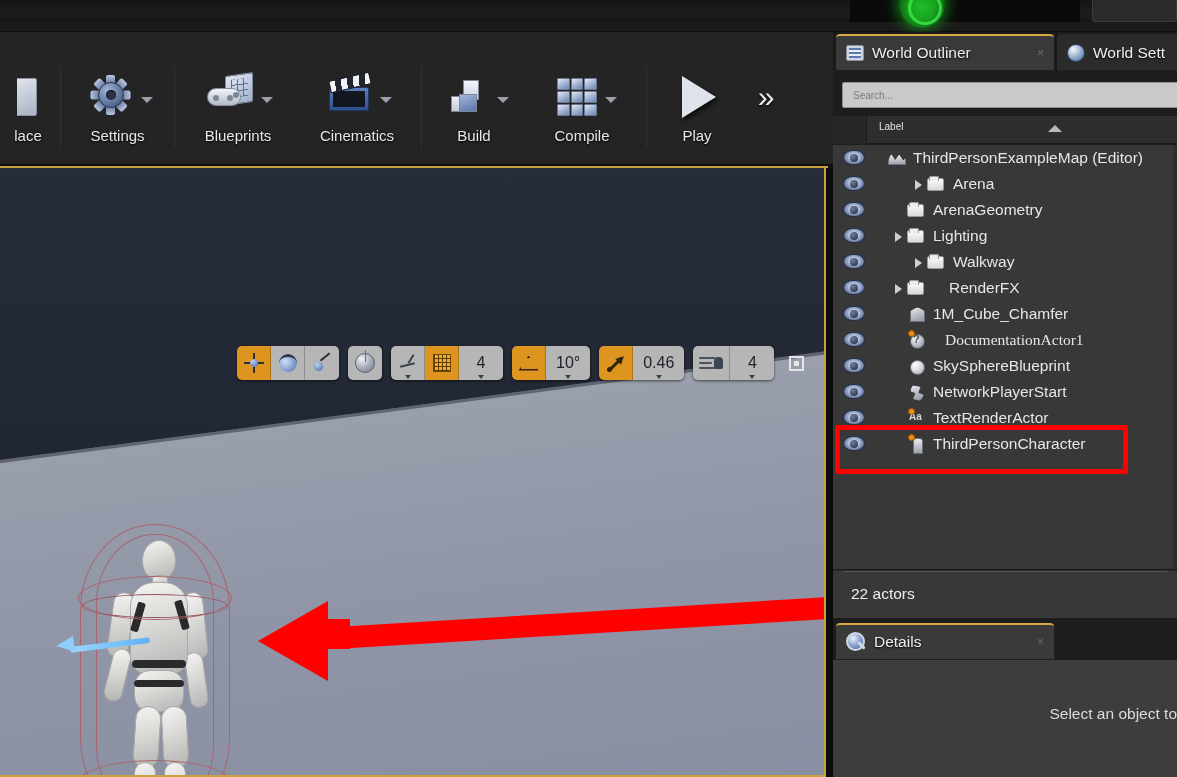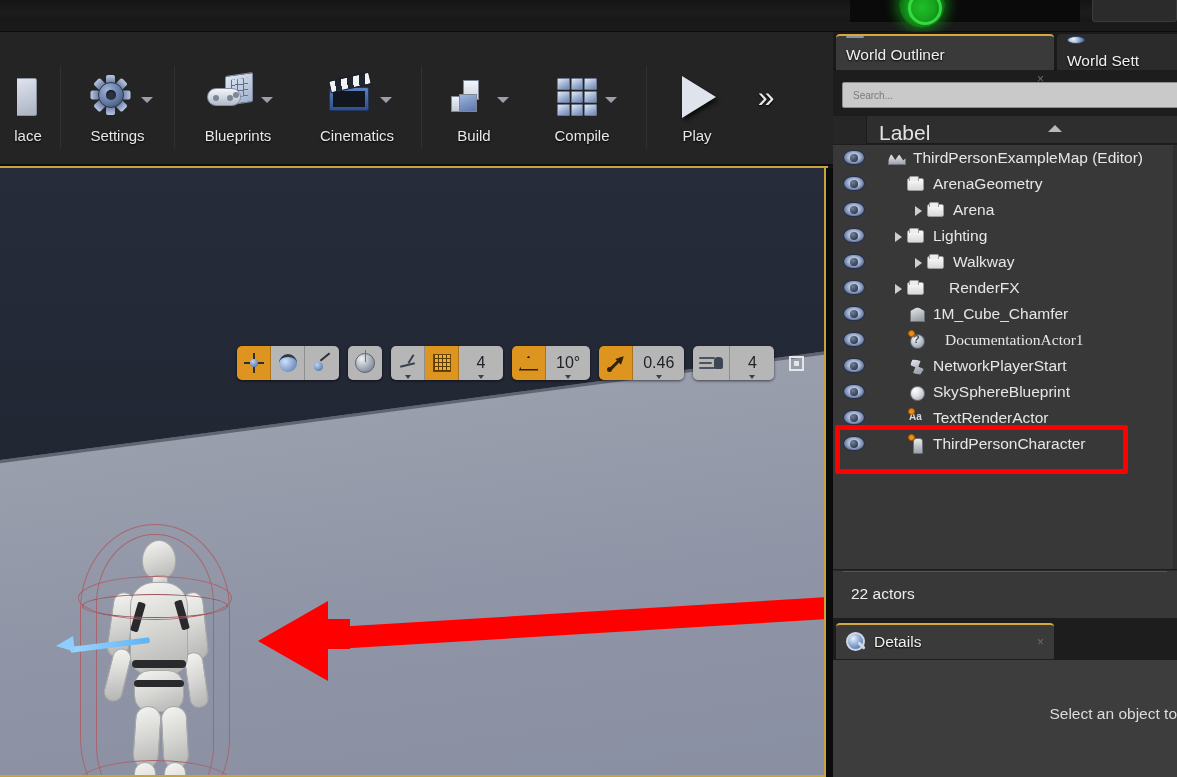--- a/index.html
+++ b/index.html
@@ -199,43 +199,43 @@
 
   
   .red-arrow{ position:absolute; left:240px; top:415px; width:590px; height:110px; z-index:20; pointer-events:none; }
   .red-box{ position:absolute; left:835px; top:425px; width:293px; height:49px;
     border:5px solid #ff0000; border-radius:2px; z-index:30; }
 
   
   .right{ position:absolute; left:833px; top:32px; width:344px; height:745px; background:#1d1d1d; }
   .tabbar{ position:absolute; left:0; top:0; width:344px; height:38px; background:#1a1a1a;
     border-bottom:1px solid #101010; }
-  .tab{ position:absolute; top:2px; height:36px; display:flex; gap:8px;
-    padding:0 10px; background:#3a3a3a; border-radius:4px 4px 0 0; border-top:2px solid #d4a83f;flex-direction:column;}
+  .tab{ position:absolute; top:2px; height:36px; display:flex; align-items:center; gap:8px;
+    padding:0 10px; background:#3a3a3a; border-radius:4px 4px 0 0; border-top:2px solid #d4a83f;}
   .tab.t1{ left:3px; width:218px; }
   .tab.t2{ left:224px; width:130px; background:#2b2b2b; border-top-color:#2b2b2b; }
   .tab-title{ color:#f0f0f0; font-size:15.5px; text-shadow:0 1px 2px #000; white-space:nowrap;}
   .tab-x{ margin-left:auto; color:#6d6d6d; font-size:12px; }
   .ico-outliner{ width:18px;height:16px; background:#cfd6e2; border:1px solid #8a92a1; border-radius:2px;
     position:relative; }
   .ico-outliner:after{ content:""; position:absolute; left:2px; top:2px; right:2px; bottom:2px;
     background:repeating-linear-gradient(180deg,#5d7bb0 0 2px,#e9edf4 2px 4px); }
   .ico-world{ width:18px;height:18px;border-radius:50%;
     background:radial-gradient(circle at 33% 28%,#f4f7fb,#8fa8c9 55%,#3f5f90 100%); border:1px solid #2e4568;}
 
   .search{ position:absolute; left:842px; top:82px; width:340px; height:26px;
     background:#c9c9c9; border:1px solid #8e8e8e; border-radius:2px; display:flex; align-items:center;
     padding-left:10px; }
   .search span{ color:#7b7b7b; font-size:10px; }
 
   .colhead{ position:absolute; left:833px; top:116px; width:344px; height:28px; background:#2e2e2e;
     border-bottom:1px solid #1b1b1b; }
   .colhead .eye-col{ position:absolute; left:0; top:0; width:34px; height:28px; background:#262626;
     border-right:1px solid #1b1b1b; }
-  .colhead .lbl{ position:absolute; left:46px; top:5px; color:#e2e2e2; font-size:21px; }
+  .colhead .lbl{ position:absolute; left:46px; top:5px; color:#e2e2e2; font-size:10px; }
   .sort-caret{ position:absolute; left:215px; top:9px; width:0;height:0;
     border-left:7px solid transparent;border-right:7px solid transparent;border-bottom:7px solid #b9b9b9;}
 
   .tree{ position:absolute; left:833px; top:145px; width:344px; height:424px; background:#383838;
     overflow:hidden; }
   .row{ position:relative; height:26px; display:flex; align-items:center; }
   .row .eye{ position:absolute; left:10px; top:5px; width:22px; height:15px; }
   .eye-o{ position:absolute; inset:0; border-radius:50%/60%;
     background:radial-gradient(ellipse at 50% 45%, #e8eef8 0%, #9fb0cf 42%, #4f6punto 100%);
     background:radial-gradient(ellipse at 50% 45%, #eef2f9 0%, #a9b8d4 40%, #56688f 78%, #2f3d5c 100%);
@@ -594,38 +594,38 @@
         </span>
         <span class="expand exp-open" style="left: 42px;"></span>
         <span class="ricon ic-level" style="left: 54px;"></span>
         <span class="rtxt" style="left: 80px;">ThirdPersonExampleMap (Editor)</span>
       </div>
       <div class="row">
         <span class="eye">
           <span class="eye-o"></span>
           <span class="eye-p"></span>
         </span>
+        <span class="expand exp-closed" style="left: 82px;"></span>
+        <span class="ricon ic-folder" style="left: 94px; width: 17px; height: 13px; top: 7px;"></span>
+        <span class="rtxt" style="left: 120px;">Arena</span>
+      </div>
+      <div class="row">
+        <span class="eye">
+          <span class="eye-o"></span>
+          <span class="eye-p"></span>
+        </span>
         <span class="expand exp-open" style="left: 62px;"></span>
         <span class="ricon ic-folder" style="left: 74px; width: 17px; height: 13px; top: 7px;"></span>
         <span class="rtxt" style="left: 100px;">ArenaGeometry</span>
       </div>
       <div class="row">
         <span class="eye">
           <span class="eye-o"></span>
           <span class="eye-p"></span>
         </span>
-        <span class="expand exp-closed" style="left: 82px;"></span>
-        <span class="ricon ic-folder" style="left: 94px; width: 17px; height: 13px; top: 7px;"></span>
-        <span class="rtxt" style="left: 120px;">Arena</span>
-      </div>
-      <div class="row">
-        <span class="eye">
-          <span class="eye-o"></span>
-          <span class="eye-p"></span>
-        </span>
         <span class="expand exp-closed" style="left: 62px;"></span>
         <span class="ricon ic-folder" style="left: 74px; width: 17px; height: 13px; top: 7px;"></span>
         <span class="rtxt" style="left: 100px;">Lighting</span>
       </div>
       <div class="row">
         <span class="eye">
           <span class="eye-o"></span>
           <span class="eye-p"></span>
         </span>
         <span class="expand exp-closed" style="left: 82px;"></span>
@@ -657,30 +657,30 @@
         <span class="ricon ic-doc" style="left: 74px;">
           <span class="bp-dot"></span>
         </span>
         <span class="rtxt" style="left: 112px; font-family: Liberation Serif, serif;">DocumentationActor1</span>
       </div>
       <div class="row">
         <span class="eye">
           <span class="eye-o"></span>
           <span class="eye-p"></span>
         </span>
+        <span class="ricon ic-sphere" style="left: 74px;"></span>
+        <span class="rtxt" style="left: 100px;">SkySphereBlueprint</span>
+      </div>
+      <div class="row">
+        <span class="eye">
+          <span class="eye-o"></span>
+          <span class="eye-p"></span>
+        </span>
         <span class="ricon ic-start" style="left: 74px;"></span>
         <span class="rtxt" style="left: 100px;">NetworkPlayerStart</span>
-      </div>
-      <div class="row">
-        <span class="eye">
-          <span class="eye-o"></span>
-          <span class="eye-p"></span>
-        </span>
-        <span class="ricon ic-sphere" style="left: 74px;"></span>
-        <span class="rtxt" style="left: 100px;">SkySphereBlueprint</span>
       </div>
       <div class="row">
         <span class="eye">
           <span class="eye-o"></span>
           <span class="eye-p"></span>
         </span>
         <span class="ricon ic-text" style="left: 74px;">
           <span class="bp-dot"></span>
         </span>
         <span class="rtxt" style="left: 100px;">TextRenderActor</span>

